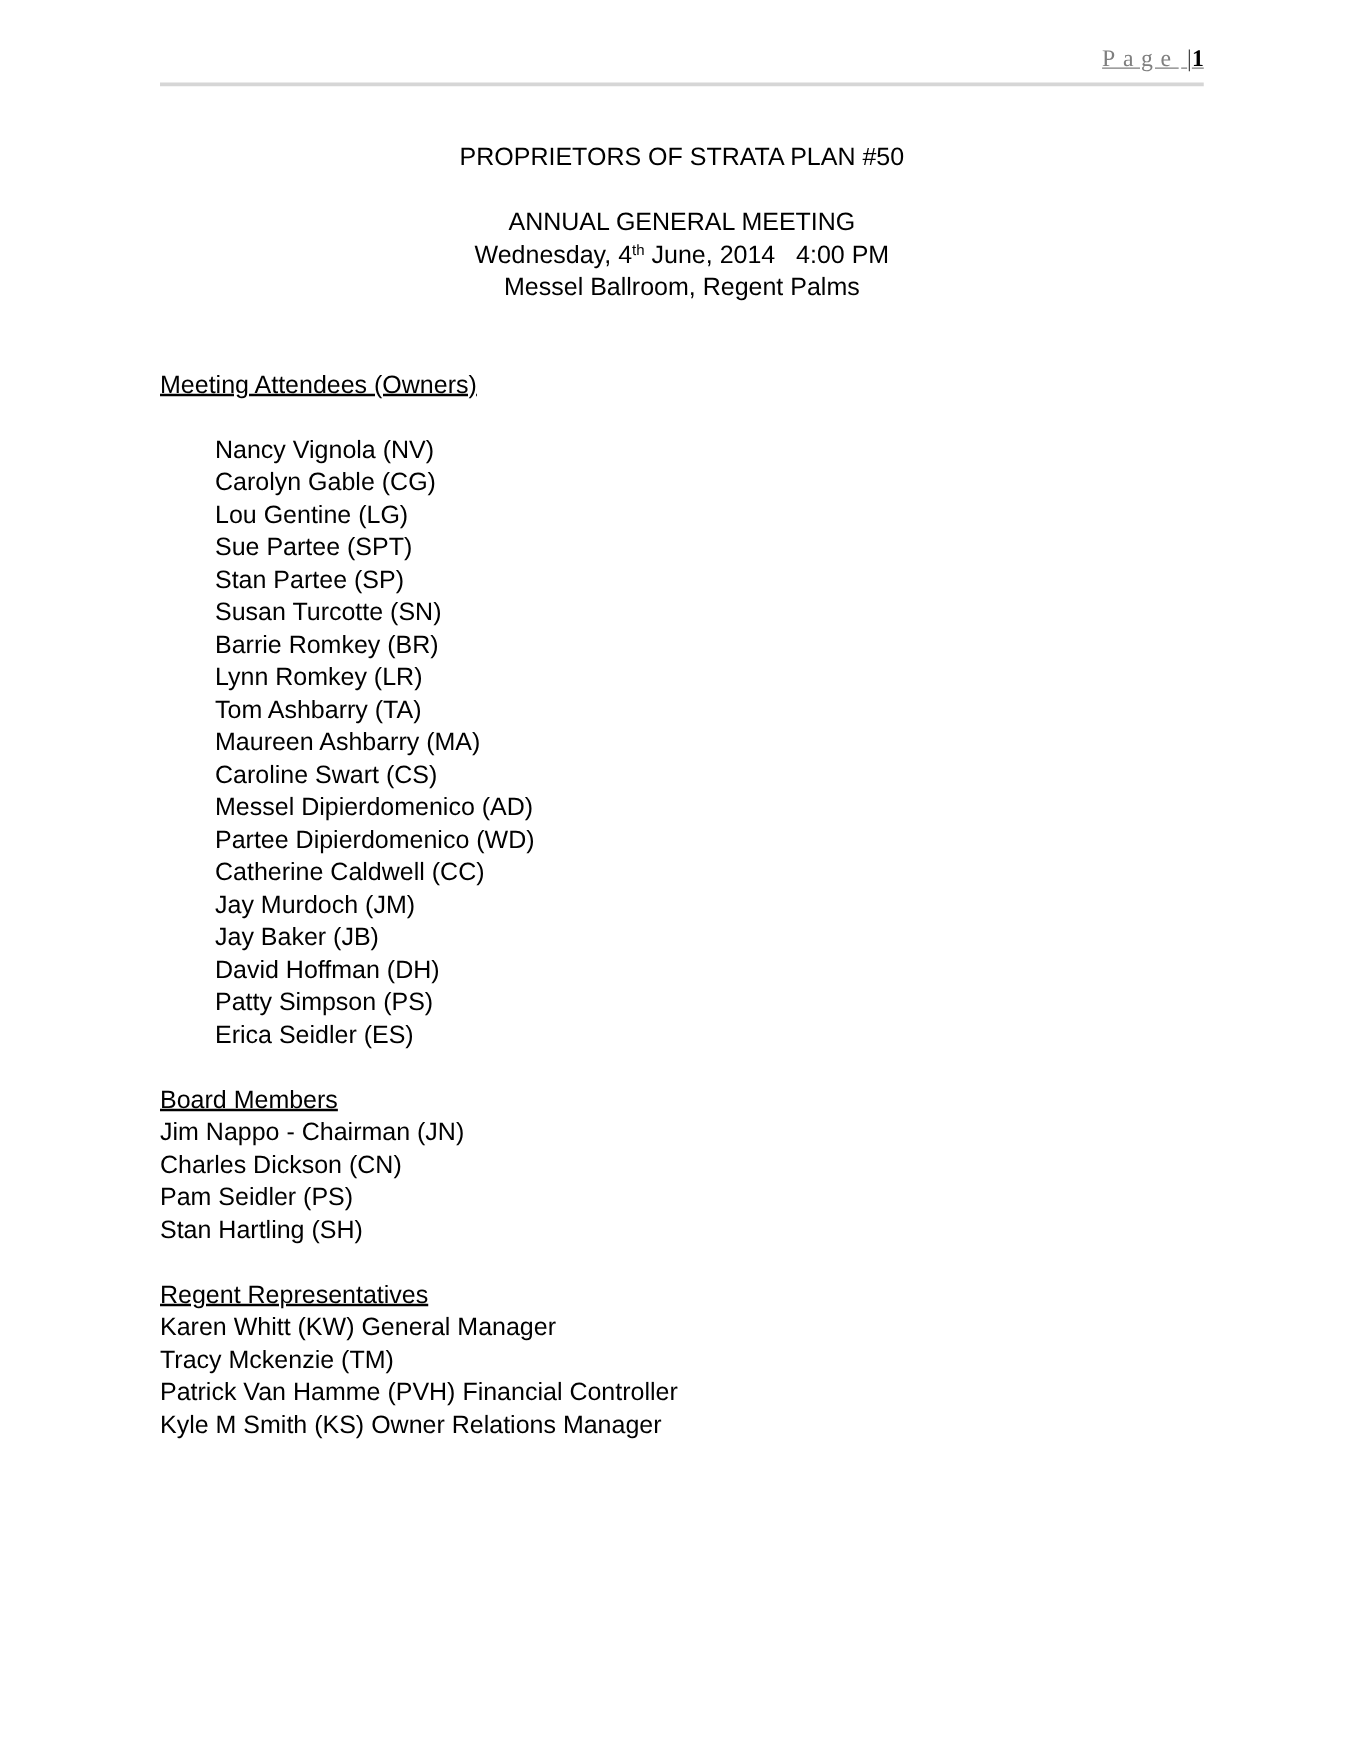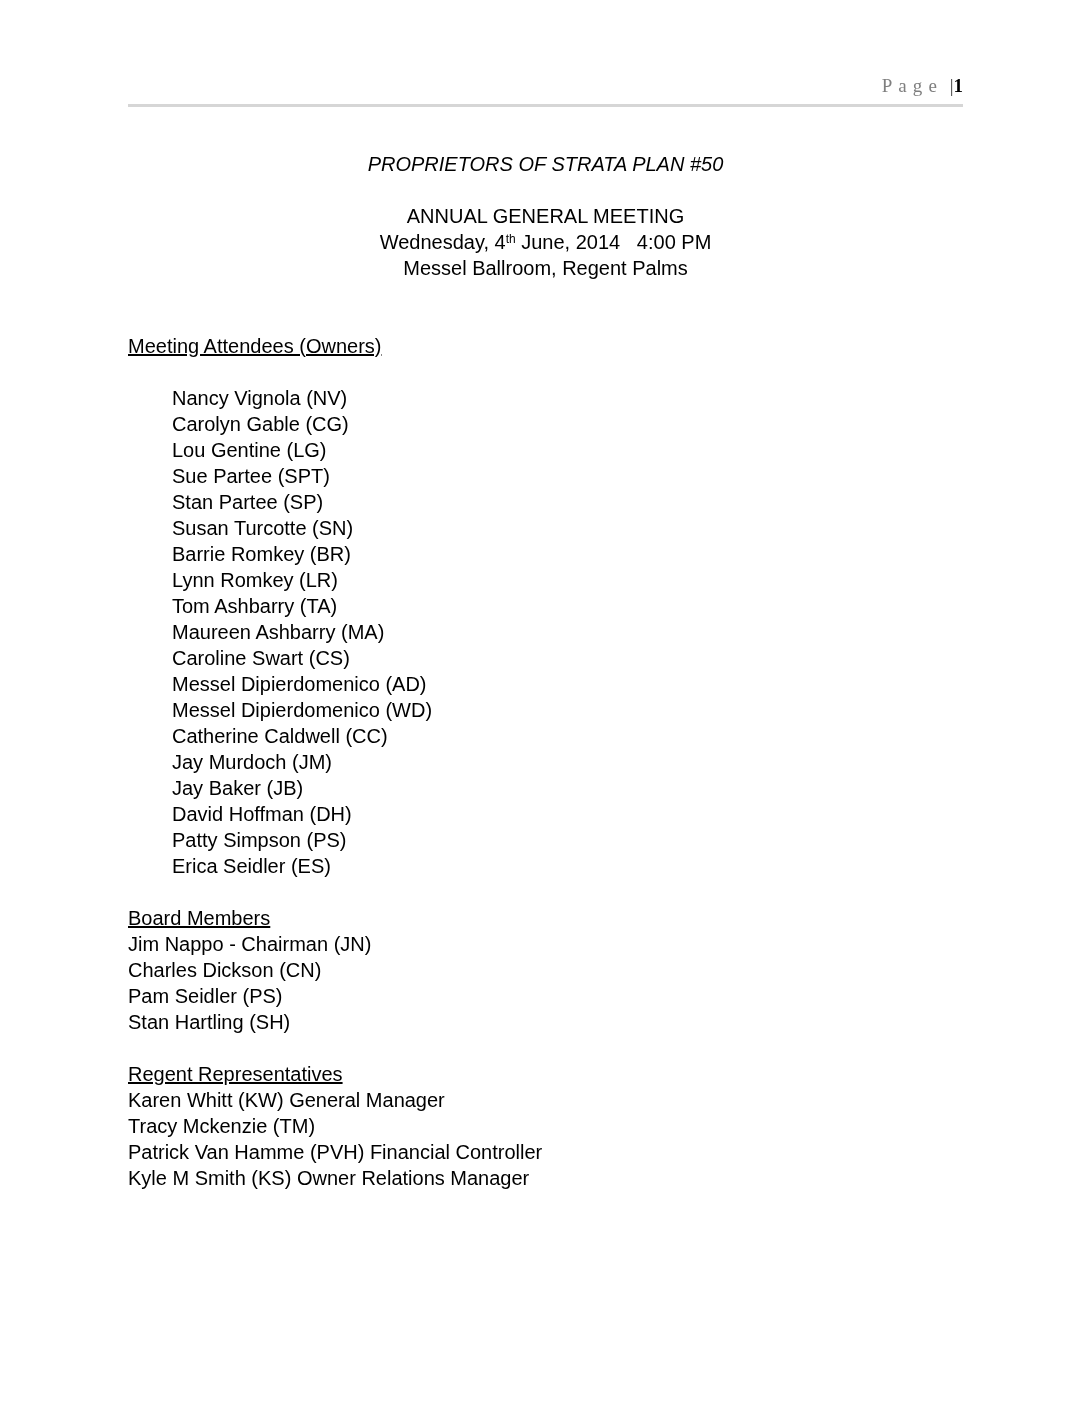--- a/index.html
+++ b/index.html
@@ -11,39 +11,40 @@
     color: #000000;
     overflow: hidden;
   }
   .page {
     box-sizing: border-box;
     width: 1088px;
     height: 1408px;
     padding: 0 125px 0 128px;
   }
   .doc-header {
-    margin-top: 74px;
+    margin-top: 36px;
     text-align: right;
     font-family: "Liberation Serif", serif;
     font-size: 19px;
     line-height: 24px;
     color: #7f7f7f;
     border-bottom: 3px solid #d6d6d6;
     padding-bottom: 6px;
+    text-decoration: underline;
   }
   .doc-header .page-word { letter-spacing: 0.32em; }
   .doc-header .divider { color: #404040; margin-left: 2px; }
   .doc-header .page-num {
     color: #000000;
     font-weight: bold;
     letter-spacing: 0;
   }
   .line { font-size: 20px; line-height: 26px; }
   .centered { text-align: center; }
-  .title-line { margin-top: 44px; font-style: italic; }
+  .title-line { margin-top: 44px; }
   .meeting-block { margin-top: 26px; }
   .date-line { white-space: pre; }
   .date-line sup {
     font-size: 12px;
     line-height: 0;
     vertical-align: 6px;
   }
   .section-heading {
     text-decoration: underline;
     font-size: 20px;
@@ -79,21 +80,21 @@
         <div class="line">Lou Gentine (LG)</div>
         <div class="line">Sue Partee (SPT)</div>
         <div class="line">Stan Partee (SP)</div>
         <div class="line">Susan Turcotte (SN)</div>
         <div class="line">Barrie Romkey (BR)</div>
         <div class="line">Lynn Romkey (LR)</div>
         <div class="line">Tom Ashbarry (TA)</div>
         <div class="line">Maureen Ashbarry (MA)</div>
         <div class="line">Caroline Swart (CS)</div>
         <div class="line">Messel Dipierdomenico (AD)</div>
-        <div class="line">Messel Dipierdomenico (WD)</div>
+        <div class="line">Partee Dipierdomenico (WD)</div>
         <div class="line">Catherine Caldwell (CC)</div>
         <div class="line">Jay Murdoch (JM)</div>
         <div class="line">Jay Baker (JB)</div>
         <div class="line">David Hoffman (DH)</div>
         <div class="line">Patty Simpson (PS)</div>
         <div class="line">Erica Seidler (ES)</div>
       </div>
   </div>
 
   <div class="board-section">

